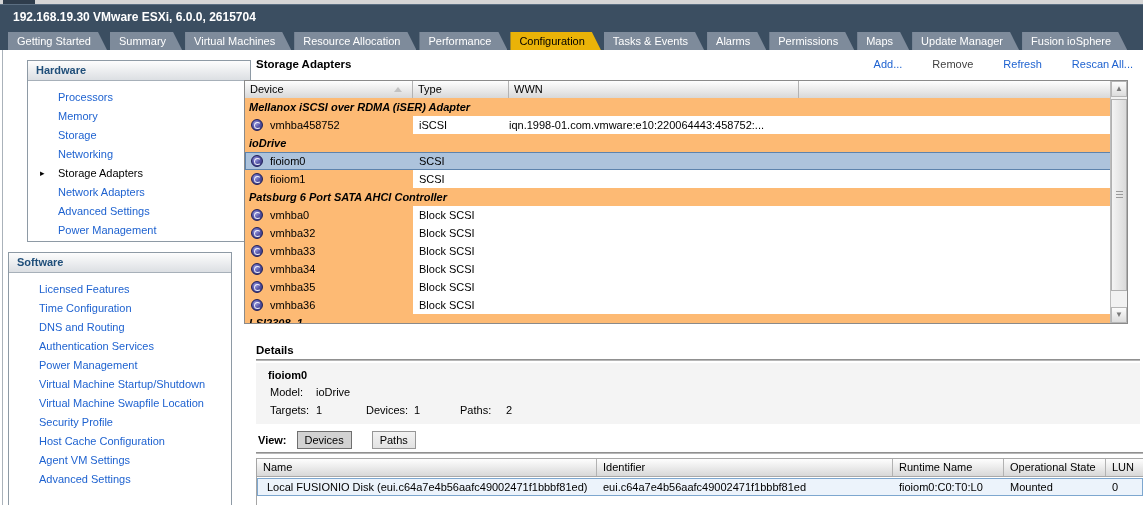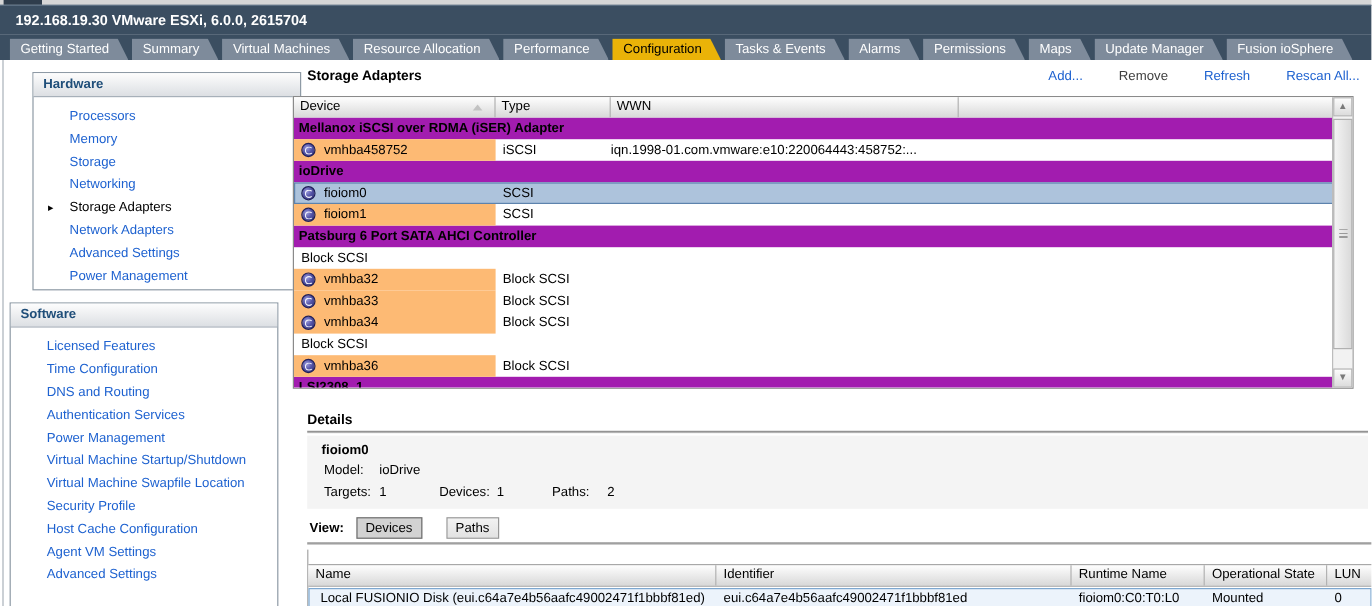--- a/index.html
+++ b/index.html
@@ -40,21 +40,21 @@
   .action{margin-left:30px;color:#1e62d0;cursor:pointer;}
   .action.disabled{color:#3f3f3f;cursor:default;}
 
   
   .atable{position:absolute;left:244px;top:80px;width:884px;height:244px;border:1px solid #8a8a8a;background:#fff;box-sizing:border-box;}
   .ath{position:absolute;left:0;top:0;right:16px;height:17px;display:flex;background:linear-gradient(#fefefe,#d8d8d8);border-bottom:1px solid #a8a8a8;}
   .ath-cell{line-height:16px;padding-left:5px;border-right:1px solid #b2b2b2;box-sizing:border-box;position:relative;cursor:pointer;}
   .ath-cell.c1{width:168px;} .ath-cell.c2{width:96px;} .ath-cell.c3{width:290px;} .ath-cell.cf{flex:1;border-right:none;cursor:default;}
   .sort-asc{position:absolute;right:10px;top:6px;width:0;height:0;border-left:4px solid transparent;border-right:4px solid transparent;border-bottom:5px solid #c2c2c2;}
   .atbody{position:absolute;left:0;top:17px;right:16px;bottom:0;overflow:hidden;background:#fff;}
-  .group-row{height:18px;line-height:18px;font-weight:bold;padding-left:4px;background:#a21caf;white-space:nowrap;}
+  .group-row{height:18px;line-height:18px;font-weight:bold;padding-left:4px;background:#fdba74;white-space:nowrap;font-style:italic;}
   .arow{height:18px;display:flex;cursor:pointer;}
   .arow .ac1{width:168px;background:#fdba74;display:flex;align-items:center;box-sizing:border-box;}
   .arow .ac2{width:96px;line-height:18px;padding-left:6px;box-sizing:border-box;}
   .arow .ac3{flex:1;line-height:18px;white-space:nowrap;overflow:hidden;}
   .arow.sel{background:#adc3dc;outline:1px solid #5d83ad;outline-offset:-1px;}
   .arow.sel .ac1{background:transparent;}
   .adapter-icon{width:12px;height:12px;border-radius:50%;box-sizing:border-box;margin:0 7px 0 6px;flex:none;
     background:radial-gradient(circle at 38% 35%,#9a9ade 0%,#5555a8 45%,#2e2e6e 100%);border:1px solid #20205a;position:relative;}
   .adapter-icon::after{content:"";position:absolute;left:2px;top:2px;width:5px;height:5px;border:1px solid rgba(255,255,255,.9);border-right-color:transparent;border-radius:50%;}
 
@@ -78,21 +78,21 @@
 
   
   .view-row{position:absolute;left:258px;top:430px;height:20px;display:flex;align-items:center;}
   .view-label{font-weight:bold;margin-right:10px;}
   .vbtn{height:18px;line-height:16px;padding:0 7px;margin-right:20px;border:1px solid #979797;background:linear-gradient(#f2f2f2,#e2e2e2);cursor:pointer;font-size:11px;font-family:"Liberation Sans",sans-serif;}
   .vbtn.active{background:#d2d2d2;border-color:#6f6f6f;}
   .view-sep{position:absolute;left:256px;top:452px;width:887px;height:2px;background:linear-gradient(#7d7d7d,#c9c9c9);}
 
   
   .dtable{position:absolute;left:256px;top:458px;width:887px;height:47px;background:#fff;border-left:1px solid #a5a5a5;box-sizing:border-box;}
-  .dth{height:17px;display:flex;background:linear-gradient(#fefefe,#d8d8d8);border-top:1px solid #a8a8a8;border-bottom:1px solid #a8a8a8;margin-top:12px;}
+  .dth{height:17px;display:flex;background:linear-gradient(#fefefe,#d8d8d8);border-top:1px solid #a8a8a8;border-bottom:1px solid #a8a8a8;}
   .dth-cell{line-height:16px;padding-left:6px;border-right:1px solid #b2b2b2;box-sizing:border-box;white-space:nowrap;overflow:hidden;cursor:pointer;}
   .w-name{width:340px;} .w-id{width:296px;} .w-run{width:111px;} .w-op{width:102px;} .w-lun{flex:1;min-width:30px;border-right:none;}
   .drow{height:18px;display:flex;margin-top:1px;cursor:pointer;}
   .drow.sel{background:#ecf3fb;outline:1px solid #7da7cf;outline-offset:-1px;}
   .dcell{line-height:18px;box-sizing:border-box;white-space:nowrap;overflow:hidden;padding-left:6px;}
   .dcell.w-name{padding-left:10px;}
 </style>
 </head>
 <body>
 
@@ -187,20 +187,24 @@
         <div class="arow">
           <div class="ac1">
             <span class="adapter-icon"></span>
             <span>fioiom1</span>
           </div>
           <div class="ac2">SCSI</div>
           <div class="ac3"></div>
         </div>
         <div class="group-row">Patsburg 6 Port SATA AHCI Controller</div>
         <div class="arow">
+          <div class="ac1">
+            <span class="adapter-icon"></span>
+            <span>vmhba0</span>
+          </div>
           <div class="ac2">Block SCSI</div>
           <div class="ac3"></div>
         </div>
         <div class="arow">
           <div class="ac1">
             <span class="adapter-icon"></span>
             <span>vmhba32</span>
           </div>
           <div class="ac2">Block SCSI</div>
           <div class="ac3"></div>
@@ -215,20 +219,24 @@
         </div>
         <div class="arow">
           <div class="ac1">
             <span class="adapter-icon"></span>
             <span>vmhba34</span>
           </div>
           <div class="ac2">Block SCSI</div>
           <div class="ac3"></div>
         </div>
         <div class="arow">
+          <div class="ac1">
+            <span class="adapter-icon"></span>
+            <span>vmhba35</span>
+          </div>
           <div class="ac2">Block SCSI</div>
           <div class="ac3"></div>
         </div>
         <div class="arow">
           <div class="ac1">
             <span class="adapter-icon"></span>
             <span>vmhba36</span>
           </div>
           <div class="ac2">Block SCSI</div>
           <div class="ac3"></div>

